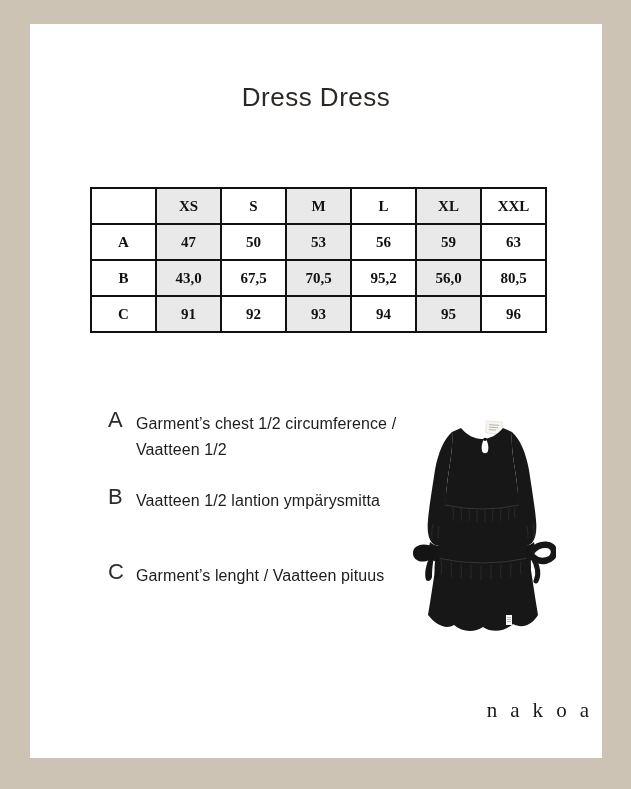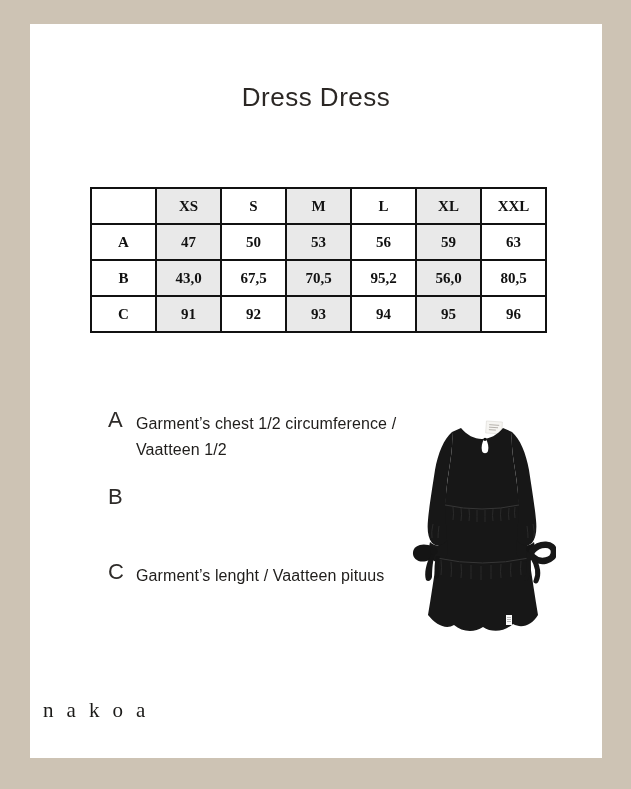--- a/index.html
+++ b/index.html
@@ -26,21 +26,21 @@
 
   .legend-item{position:absolute;left:78px;display:flex;}
   .legend-item .letter{width:28px;font-size:22px;color:#2e2b29;line-height:22px;margin-top:-2px;}
   .legend-item .lines{width:278px;font-size:16px;line-height:26px;color:#1f1d1b;letter-spacing:0.1px;}
   .legend-a{top:387px;}
   .legend-b{top:464px;}
   .legend-c{top:539px;}
 
   .dress{position:absolute;left:381px;top:396px;width:145px;height:214px;}
 
-  .brand{position:absolute;left:0;top:674px;width:572px;text-align:left;
+  .brand{position:absolute;left:0;top:674px;width:572px;text-align:right;
     font-family:"Liberation Serif",serif;font-size:21px;color:#1b1a18;
     letter-spacing:0.62em;text-indent:0.62em;}
 </style>
 </head>
 <body>
 
 <div class="frame">
   <div class="page">
 
     <div class="title">Dress Dress</div>
@@ -100,20 +100,21 @@
     <div class="legend-item legend-a">
       <div class="letter">A</div>
       <div class="lines">
         <div>Garment’s chest 1/2 circumference / Vaatteen 1/2</div>
       </div>
     </div>
 
     <div class="legend-item legend-b">
       <div class="letter">B</div>
       <div class="lines">
+        <div>Vaatteen 1/2 lantion ympärysmitta</div>
       </div>
     </div>
 
     <div class="legend-item legend-c">
       <div class="letter">C</div>
       <div class="lines">
         <div>Garment’s lenght / Vaatteen pituus</div>
       </div>
     </div>
 

